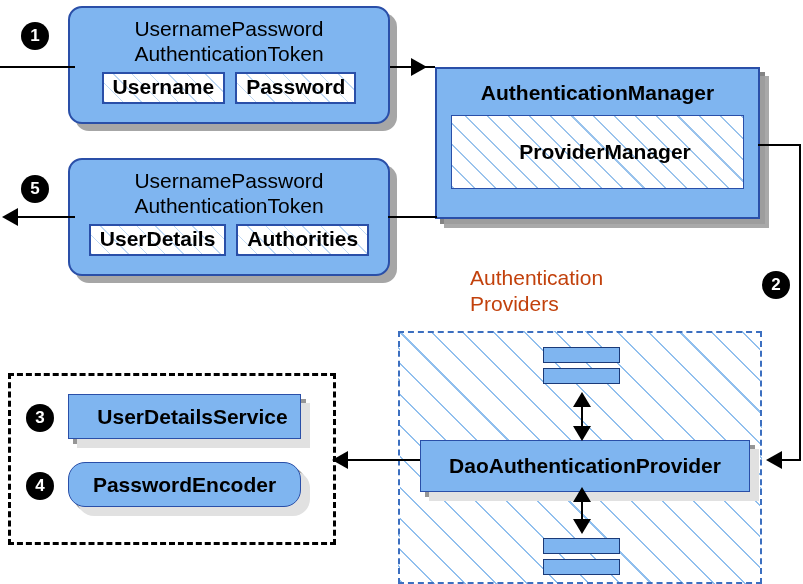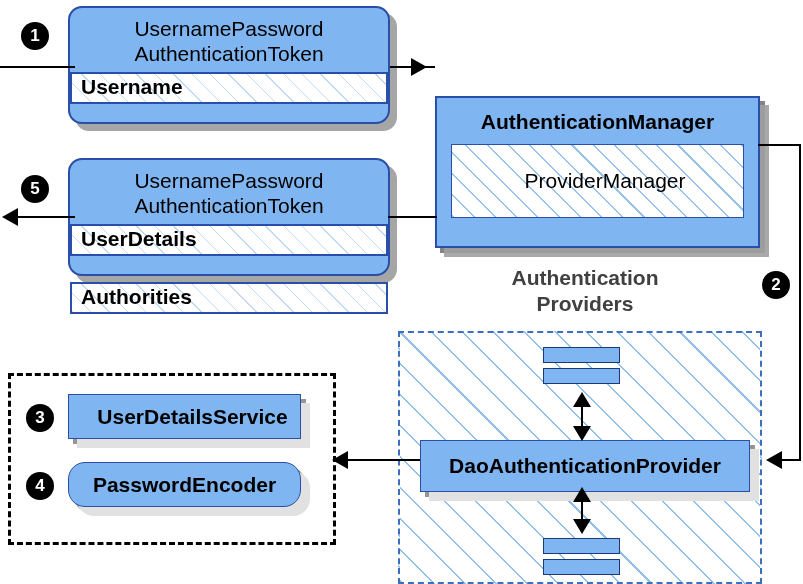--- a/index.html
+++ b/index.html
@@ -51,23 +51,22 @@
     font-size: 21px;
     font-weight: normal;
     color: #000000;
     line-height: 25px;
     padding-top: 8px;
     white-space: pre-line;
   }
   .token-slots {
     display: flex;
     justify-content: center;
-    gap: 26px;
+    gap: 10px;
     margin-top: 6px;
-    flex-direction: column;
   }
   .token-slot {
     border: 2px solid #2A4FA8;
     background-color: #ffffff;
     background-image: repeating-linear-gradient(
        45deg,
        rgba(140,185,235,0.55) 0px,
        rgba(140,185,235,0.55) 1px,
        rgba(255,255,255,0) 1px,
        rgba(255,255,255,0) 13px);
@@ -104,33 +103,33 @@
     background-image: repeating-linear-gradient(
        45deg,
        rgba(120,175,230,0.75) 0px,
        rgba(120,175,230,0.75) 1.5px,
        rgba(255,255,255,0) 1.5px,
        rgba(255,255,255,0) 15px);
     display: flex;
     align-items: center;
     justify-content: center;
     font-size: 21px;
+    font-weight: bold;
+    color: #000;
+    box-sizing: border-box;
+    padding-left: 15px;
+  }
+
+  
+  .section-caption {
+    position: absolute;
+    text-align: left;
+    font-size: 21px;
     font-weight: normal;
-    color: #000;
-    box-sizing: border-box;
-    padding-left: 15px;
-  }
-
-  
-  .section-caption {
-    position: absolute;
-    text-align: center;
-    font-size: 21px;
-    font-weight: bold;
-    color: #404040;
+    color: #c2410c;
     line-height: 26px;
     white-space: pre-line;
     z-index: 15;
   }
 
   
   .dashed-blue {
     position: absolute;
     border: 2px dashed #3C6FC0;
     box-sizing: border-box;
@@ -198,27 +197,28 @@
 
   <div class="line-h" style="left:0px; top:66px; width:75px;"></div>
 
   <div class="step-badge" style="left:22px; top:23px;">1</div>
 
   <div class="token-card" style="left:68px; top:6px; width:322px; height:118px;">
     <div class="token-title">UsernamePassword
 AuthenticationToken</div>
     <div class="token-slots">
       <div class="token-slot">Username</div>
+      <div class="token-slot">Password</div>
     </div>
   </div>
 
   <div class="line-h" style="left:390px; top:66px; width:45px;"></div>
   <div class="arrow-right" style="left:411px; top:58px;"></div>
 
-  <div class="mgr-box" style="left:435px; top:67px; width:325px; height:152px;margin-top:29px;">
+  <div class="mgr-box" style="left:435px; top:67px; width:325px; height:152px;">
     <div class="mgr-title">AuthenticationManager</div>
     <div class="inner-hatched">ProviderManager</div>
   </div>
 
   <div class="step-badge" style="left:22px; top:176px;">5</div>
 
   <div class="line-h" style="left:18px; top:216px; width:57px;"></div>
   <div class="arrow-left" style="left:2px; top:208px;"></div>
 
   <div class="token-card" style="left:68px; top:158px; width:322px; height:118px;">

